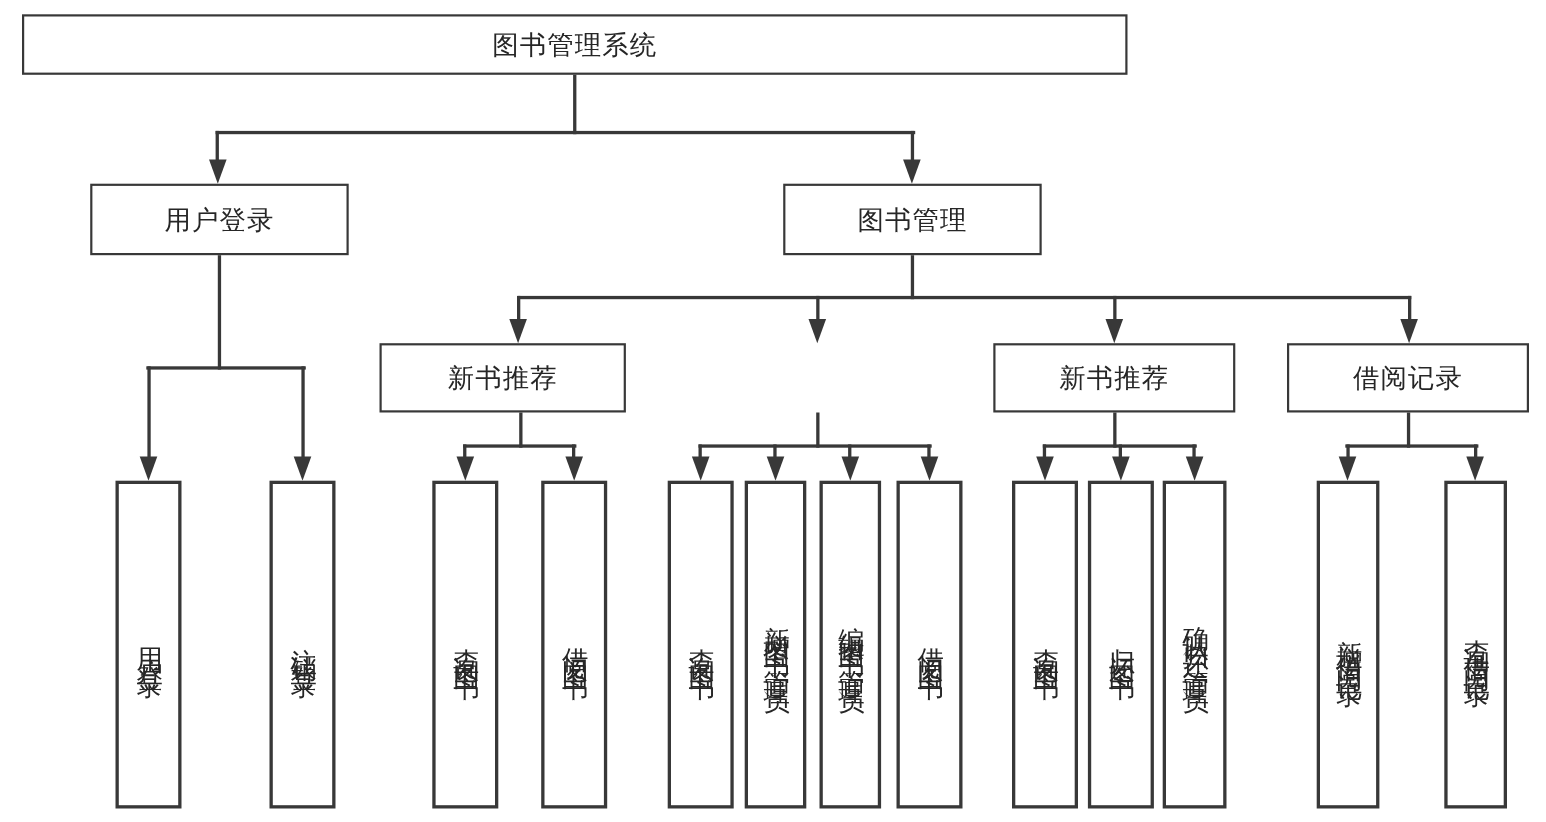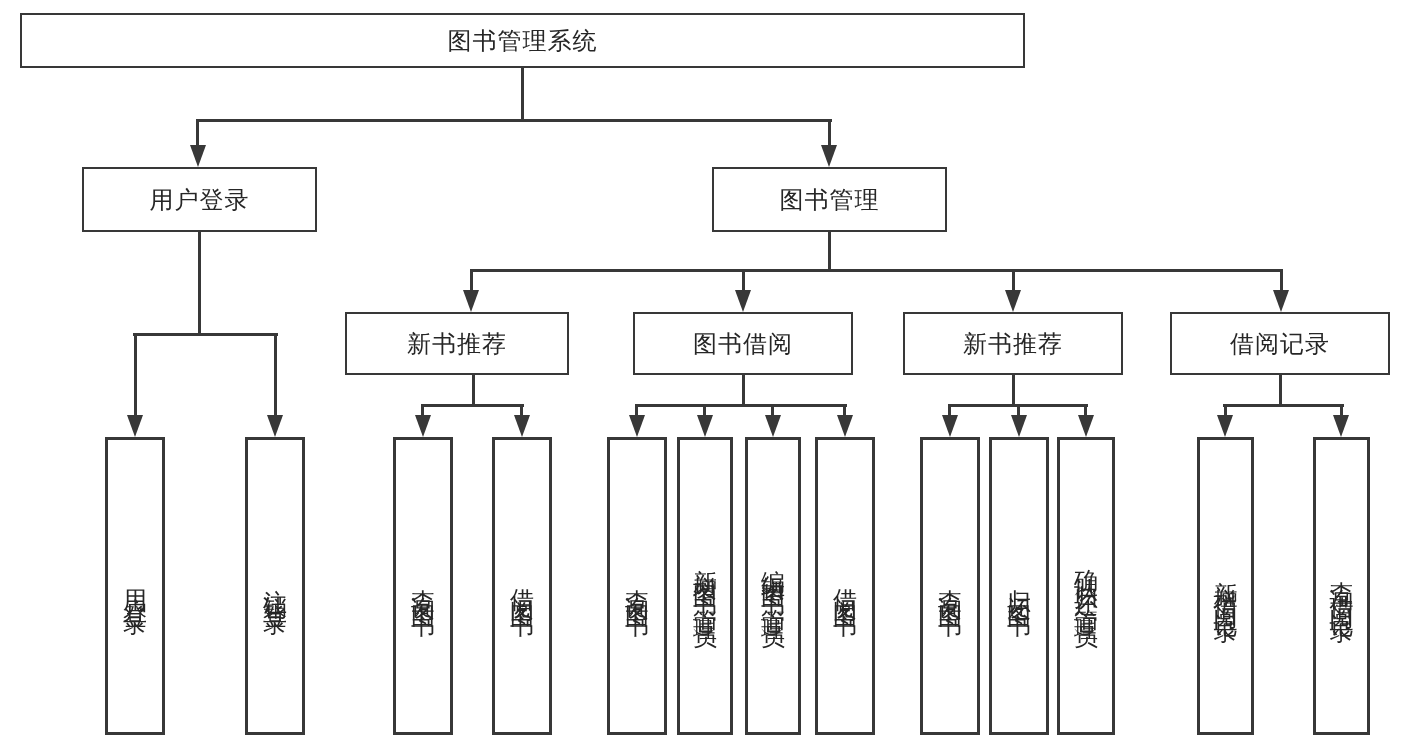--- a/index.html
+++ b/index.html
@@ -62,21 +62,20 @@
   <div class="v" style="left:470px;top:269px;height:26px"></div>
   <div class="ah" style="left:463px;top:290px"></div>
   <div class="v" style="left:742px;top:269px;height:26px"></div>
   <div class="ah" style="left:735px;top:290px"></div>
   <div class="v" style="left:1012px;top:269px;height:26px"></div>
   <div class="ah" style="left:1005px;top:290px"></div>
   <div class="v" style="left:1280px;top:269px;height:26px"></div>
   <div class="ah" style="left:1273px;top:290px"></div>
 
   <div class="box" style="left:345px;top:312px;width:224px;height:63px">新书推荐</div>
-  <div class="box" style="left:633px;top:312px;width:220px;height:63px">图书借阅</div>
   <div class="box" style="left:903px;top:312px;width:220px;height:63px">新书推荐</div>
   <div class="box" style="left:1170px;top:312px;width:220px;height:63px">借阅记录</div>
 
   <div class="v" style="left:472px;top:375px;height:32px"></div>
   <div class="h" style="left:421px;top:404px;width:103px"></div>
   <div class="v" style="left:421px;top:404px;height:16px"></div>
   <div class="ah" style="left:415px;top:415px"></div>
   <div class="v" style="left:520px;top:404px;height:16px"></div>
   <div class="ah" style="left:514px;top:415px"></div>
 

